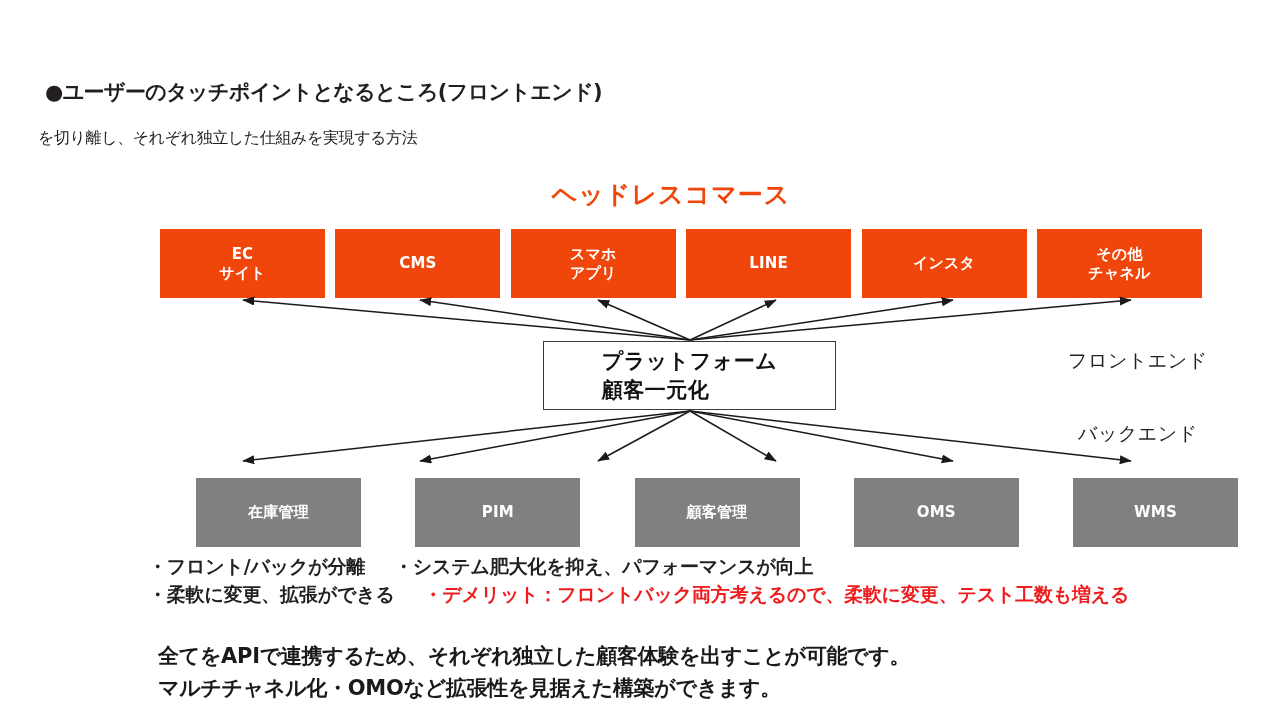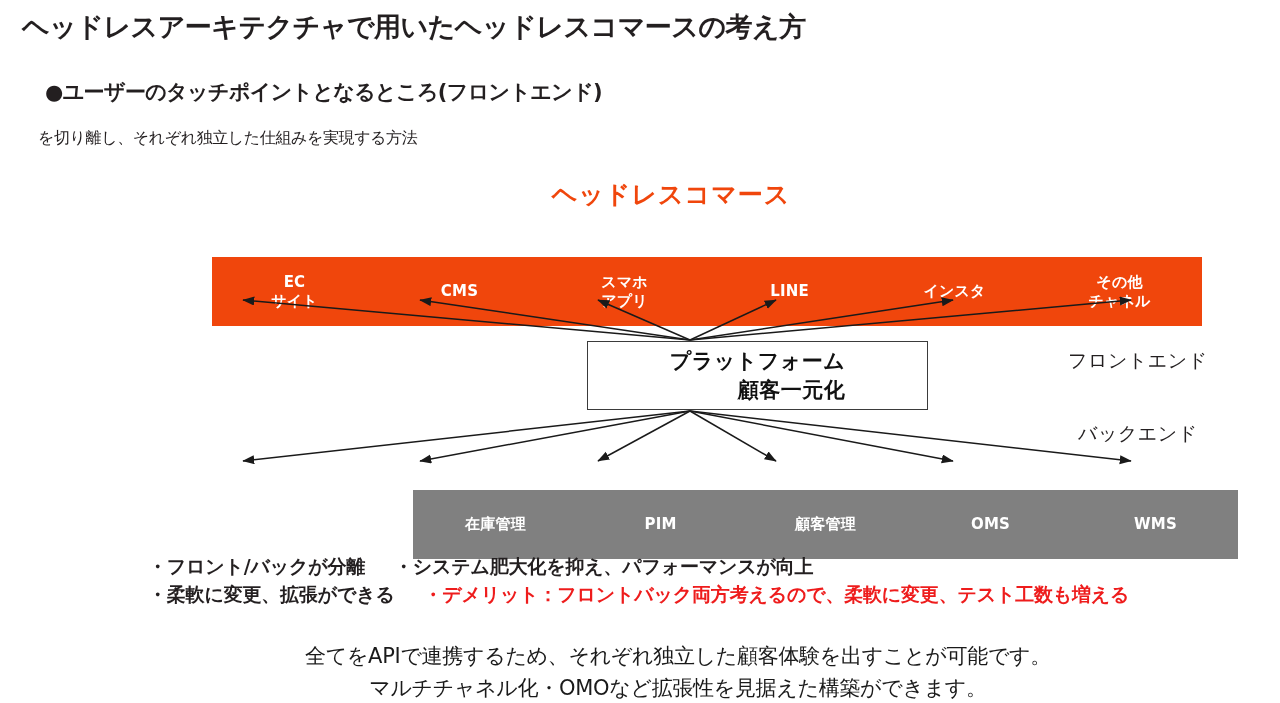--- a/index.html
+++ b/index.html
@@ -78,25 +78,24 @@
     color: #f0460c;
   }
   .diagram-heading .inner { margin-left: 62px; }
 
   
   .box-row {
     position: absolute;
     left: 160px;
     width: 1042px;
     display: flex;
-    justify-content: flex-end;
-    margin-top: 28px;
+    justify-content: space-between;
   }
   #frontend-row { top: 229px; }
-  #backend-row  { top: 462px; padding-left: 36px; }
+  #backend-row  { top: 478px; padding-left: 36px; }
 
   .node-box {
     width: 165px;
     height: 69px;
     box-sizing: border-box;
     display: flex;
     align-items: center;
     justify-content: center;
     text-align: center;
     color: #ffffff;
@@ -106,36 +105,35 @@
     letter-spacing: 0.2px;
   }
   .node-box.orange { background: #f0460c; }
   .node-box.gray   { background: #808080; }
   .node-box .lines { white-space: pre-line; }
 
   .platform-box {
     position: absolute;
     left: 543px;
     top: 341px;
-    width: 341px;
+    width: 293px;
     height: 69px;
     box-sizing: border-box;
     background: #ffffff;
     border: 1.6px solid #3b3b3b;
     display: flex;
     align-items: center;
     justify-content: center;
-    text-align: right;
+    text-align: left;
     font-size: 21px;
     font-weight: 700;
     line-height: 1.35;
     letter-spacing: 0.5px;
     color: #111111;
     z-index: 3;
-    margin-left: 44px;
   }
   .platform-box .lines { white-space: pre-line; }
 
   
   .side-label {
     position: absolute;
     font-size: 19px;
     font-weight: 400;
     letter-spacing: 0.5px;
     color: #231f20;
@@ -175,34 +173,32 @@
   .note-red { color: #ee1c1c; }
 
   .footer {
     position: absolute;
     left: 158px;
     top: 641px;
     width: 1040px;
   }
   .footer-line {
     font-size: 21px;
-    font-weight: 400;
+    font-weight: 700;
     letter-spacing: -0.3px;
     line-height: 1.52;
     color: #1a1a1a;
     white-space: nowrap;
-    text-align: center;
   }
 </style>
 </head>
 <body>
 
 <div id="stage">
 
-  <div class="slide-title">ヘッドレスアーキテクチャで用いたヘッドレスコマースの考え方</div>
 
   <div class="bullet-row">
     <div class="bullet-item left">●ユーザーのタッチポイントとなるところ(フロントエンド)</div>
   </div>
 
   <div class="sub-line">を切り離し、それぞれ独立した仕組みを実現する方法</div>
 
   <div class="diagram-heading">
     <span class="inner">ヘッドレスコマース</span>
   </div>

